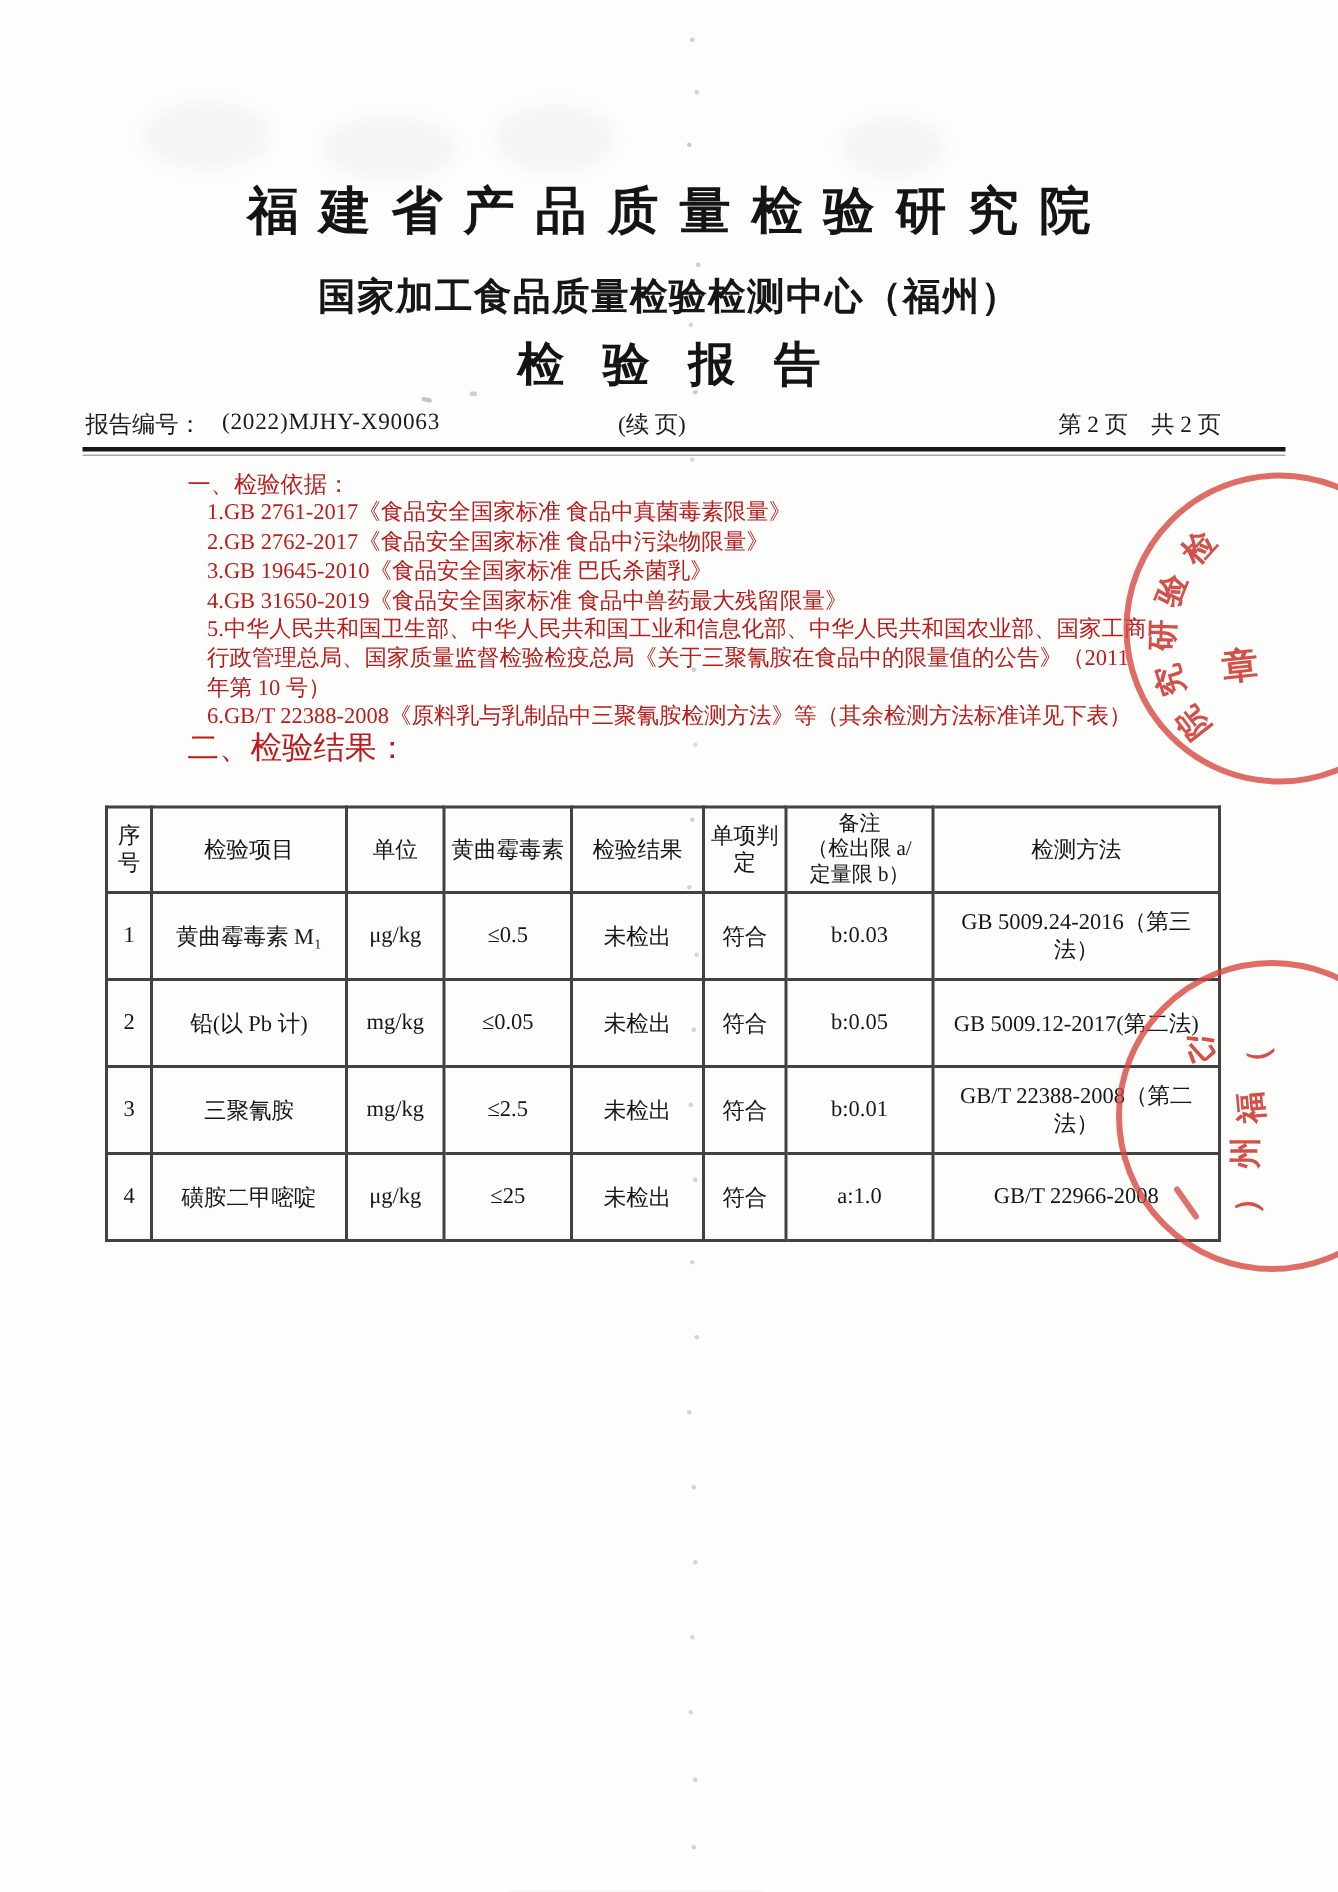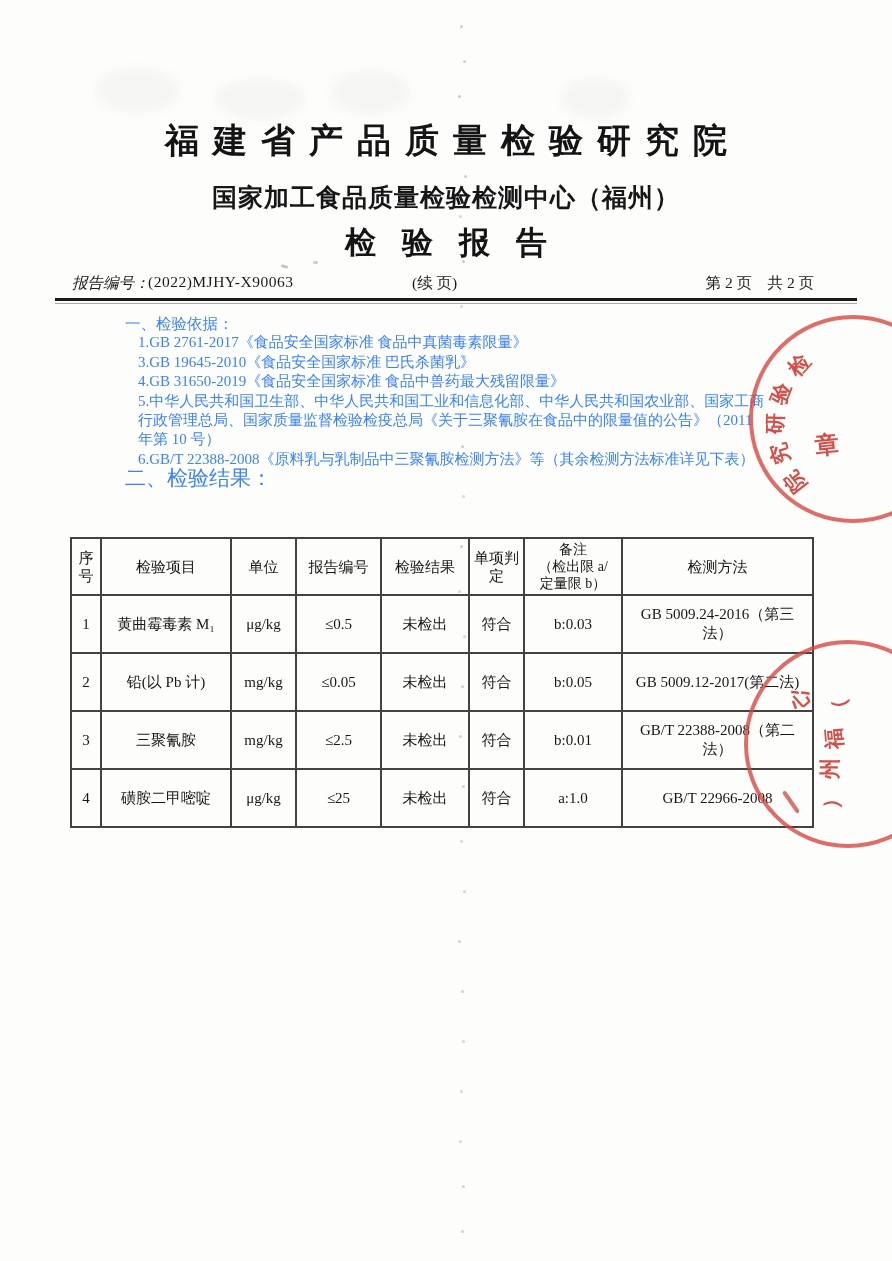--- a/index.html
+++ b/index.html
@@ -25,28 +25,28 @@
     letter-spacing:1px;color:#161616;
   }
   .report-title{
     position:absolute;top:222px;left:0;width:100%;
     text-align:center;font-size:31px;font-weight:bold;
     letter-spacing:26px;padding-left:26px;box-sizing:border-box;
     color:#141414;
   }
   
   .meta-row{position:absolute;top:273px;left:0;width:100%;height:22px;font-size:15.5px;color:#1a1a1a;}
-  .meta-label{position:absolute;left:72px;top:0;font-style:italic;}
+  .meta-label{position:absolute;left:57px;top:0;}
   .meta-no{position:absolute;left:148px;top:0;letter-spacing:0.5px;}
   .meta-cont{position:absolute;left:412px;top:0;text-align:right;}
   .meta-pages{position:absolute;right:78px;top:0;}
   .rule-thick{position:absolute;top:298px;left:55px;width:802px;height:3px;background:#181818;}
   .rule-thin{position:absolute;top:303px;left:55px;width:802px;height:1px;background:#a8a8a8;}
   
-  .basis{position:absolute;left:125px;top:314px;width:655px;font-size:15px;line-height:19.4px;color:#3b82f6;}
+  .basis{position:absolute;left:125px;top:314px;width:655px;font-size:15px;line-height:19.4px;color:#b91c1c;}
   .basis .heading{font-size:15.5px;}
   .basis .items{margin-left:13px;width:628px;}
   .results-heading{font-size:21px;}
   
   table.results{
     position:absolute;left:70px;top:505px;
     border-collapse:collapse;table-layout:fixed;
     width:742px;font-size:15px;color:#161616;margin-top:32px;
   }
   table.results th,table.results td{
@@ -144,20 +144,21 @@
     <span class="meta-cont">(续 页)</span>
     <span class="meta-pages">第 2 页　共 2 页</span>
   </div>
   <div class="rule-thick"></div>
   <div class="rule-thin"></div>
 
   <div class="basis">
     <div class="heading">一、检验依据：</div>
     <div class="items">
       <div>1.GB 2761-2017《食品安全国家标准 食品中真菌毒素限量》</div>
+      <div>2.GB 2762-2017《食品安全国家标准 食品中污染物限量》</div>
       <div>3.GB 19645-2010《食品安全国家标准 巴氏杀菌乳》</div>
       <div>4.GB 31650-2019《食品安全国家标准 食品中兽药最大残留限量》</div>
       <div>5.中华人民共和国卫生部、中华人民共和国工业和信息化部、中华人民共和国农业部、国家工商行政管理总局、国家质量监督检验检疫总局《关于三聚氰胺在食品中的限量值的公告》（2011 年第 10 号）</div>
       <div>6.GB/T 22388-2008《原料乳与乳制品中三聚氰胺检测方法》等（其余检测方法标准详见下表）</div>
     </div>
     <div class="results-heading">二、检验结果：</div>
   </div>
 
   <table class="results">
     <colgroup>
@@ -168,21 +169,21 @@
       <col style="width:88px">
         <col style="width:55px">
         <col style="width:98px">
         <col style="width:191px">
     </colgroup>
     <tbody>
         <tr class="hdr">
       <th>序号</th>
       <th>检验项目</th>
       <th>单位</th>
-      <th>报告编号</th>
+      <th>黄曲霉毒素</th>
       <th>检验结果</th>
       <th>单项判定</th>
       <th class="remark-h">备注
 （检出限 a/
 定量限 b）</th>
       <th>检测方法</th>
     </tr>
     <tr class="r">
       <td>1</td>
       <td class="item-cell">黄曲霉毒素 M₁</td>

